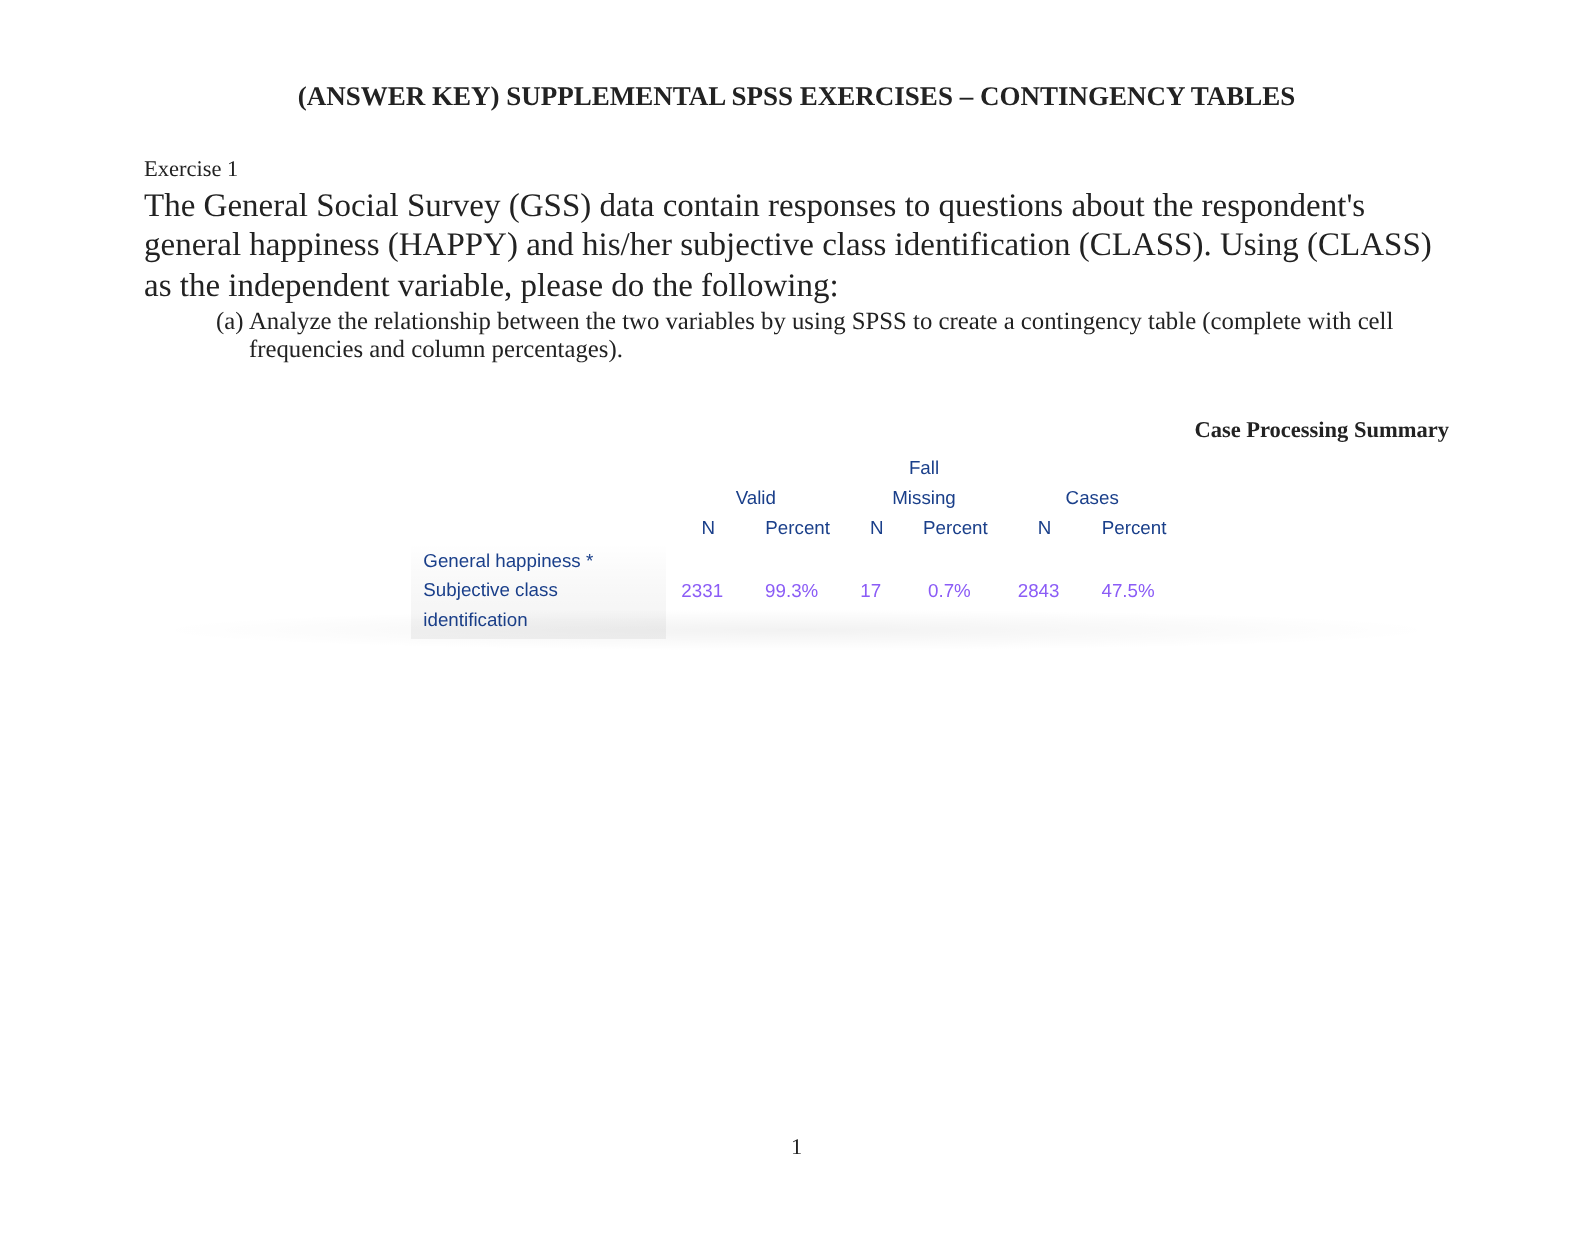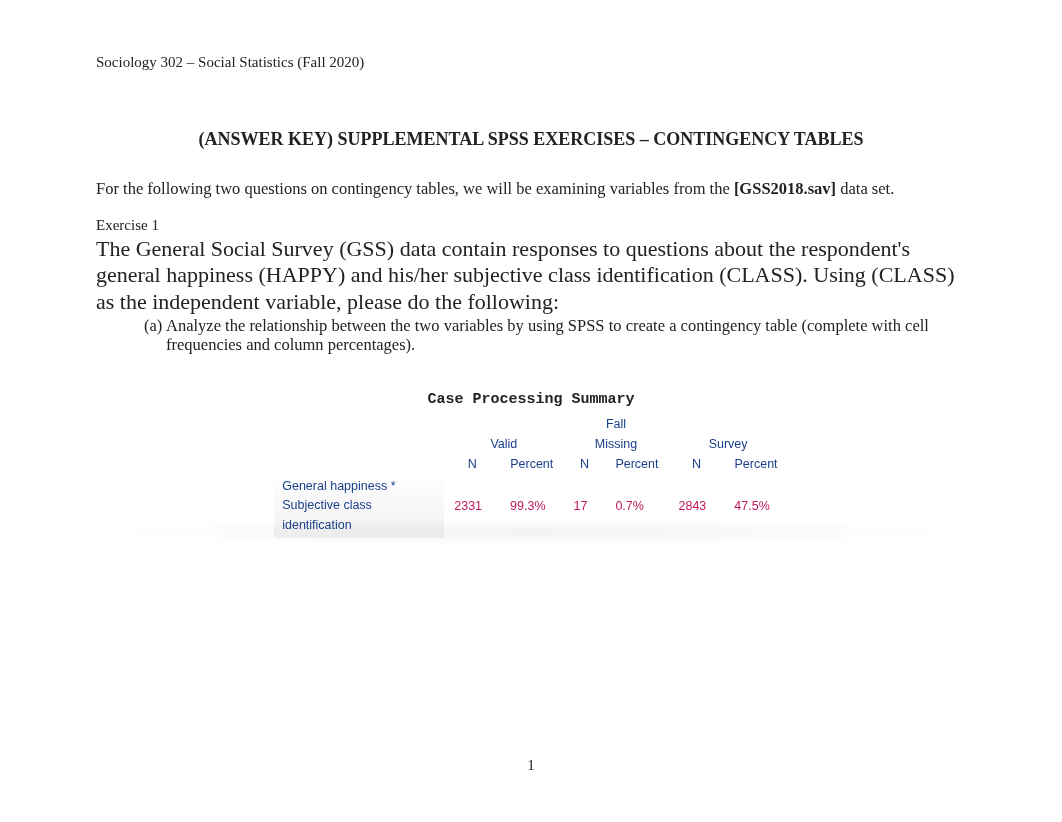--- a/index.html
+++ b/index.html
@@ -48,22 +48,22 @@
       display: flex;
     }
     .sub-marker {
       flex: 0 0 auto;
       width: 22px;
     }
     .sub-text {
       flex: 1;
     }
     .table-title {
-      text-align: center;
-      font-family: Liberation Mono, monospace;
+      text-align: right;
+      font-family: Liberation Serif, serif;
       font-weight: bold;
       font-size: 15px;
       margin-top: 36px;
       margin-bottom: 6px;
     }
     .spss-table {
       margin: 0 auto;
       font-family: Arial, Helvetica, sans-serif;
       font-size: 12.5px;
       border-collapse: collapse;
@@ -77,22 +77,22 @@
     }
     .spss-table .row-label-cell {
       text-align: left;
       width: 170px;
       padding-left: 8px;
       padding-right: 8px;
       line-height: 1.55;
       background: linear-gradient(to bottom, rgba(0,0,0,0) 0%, rgba(0,0,0,0.02) 30%, rgba(0,0,0,0.05) 100%);
     }
     .spss-table td.data-cell {
-      color: #be185d;
-      text-align: left;
+      color: #8b5cf6;
+      text-align: center;
       padding-right: 18px;
     }
     .blur-band {
       position: relative;
     }
     .blur-band::after {
       content: "";
       position: absolute;
       left: 0; right: 0; bottom: -8px;
       height: 28px;
@@ -104,27 +104,23 @@
       bottom: 48px;
       left: 0; right: 0;
       text-align: center;
       font-size: 15px;
     }
   </style>
 </head>
 <body>
 
 <div class="page">
-  <div class="course-title">Sociology 302 – Social Statistics (Fall 2020)</div>
 
   <div class="doc-title">(ANSWER KEY) SUPPLEMENTAL SPSS EXERCISES – CONTINGENCY TABLES</div>
 
-  <div class="intro">
-    <span>For the following two questions on contingency tables, we will be examining variables from the </span><span class="bold">[GSS2018.sav]</span><span> data set.</span>
-  </div>
 
   <div class="exercise-heading">Exercise 1</div>
   <div class="exercise-body">The General Social Survey (GSS) data contain responses to questions about the respondent's general happiness (HAPPY) and his/her subjective class identification (CLASS). Using (CLASS) as the independent variable, please do the following:</div>
 
   <div class="sub-list">
     <div class="sub-item">
       <div class="sub-marker">(a)</div>
       <div class="sub-text">Analyze the relationship between the two variables by using SPSS to create a contingency table (complete with cell frequencies and column percentages).</div>
     </div>
   </div>
@@ -134,21 +130,21 @@
   <div class="blur-band">
   <table class="spss-table">
     <thead>
       <tr>
         <th rowspan="3"></th>
         <th colspan="6">Fall</th>
       </tr>
       <tr>
         <th colspan="2">Valid</th>
         <th colspan="2">Missing</th>
-        <th colspan="2">Survey</th>
+        <th colspan="2">Cases</th>
       </tr>
       <tr>
         <th>N</th>
         <th>Percent</th>
         <th>N</th>
         <th>Percent</th>
         <th>N</th>
         <th>Percent</th>
       </tr>
     </thead>

